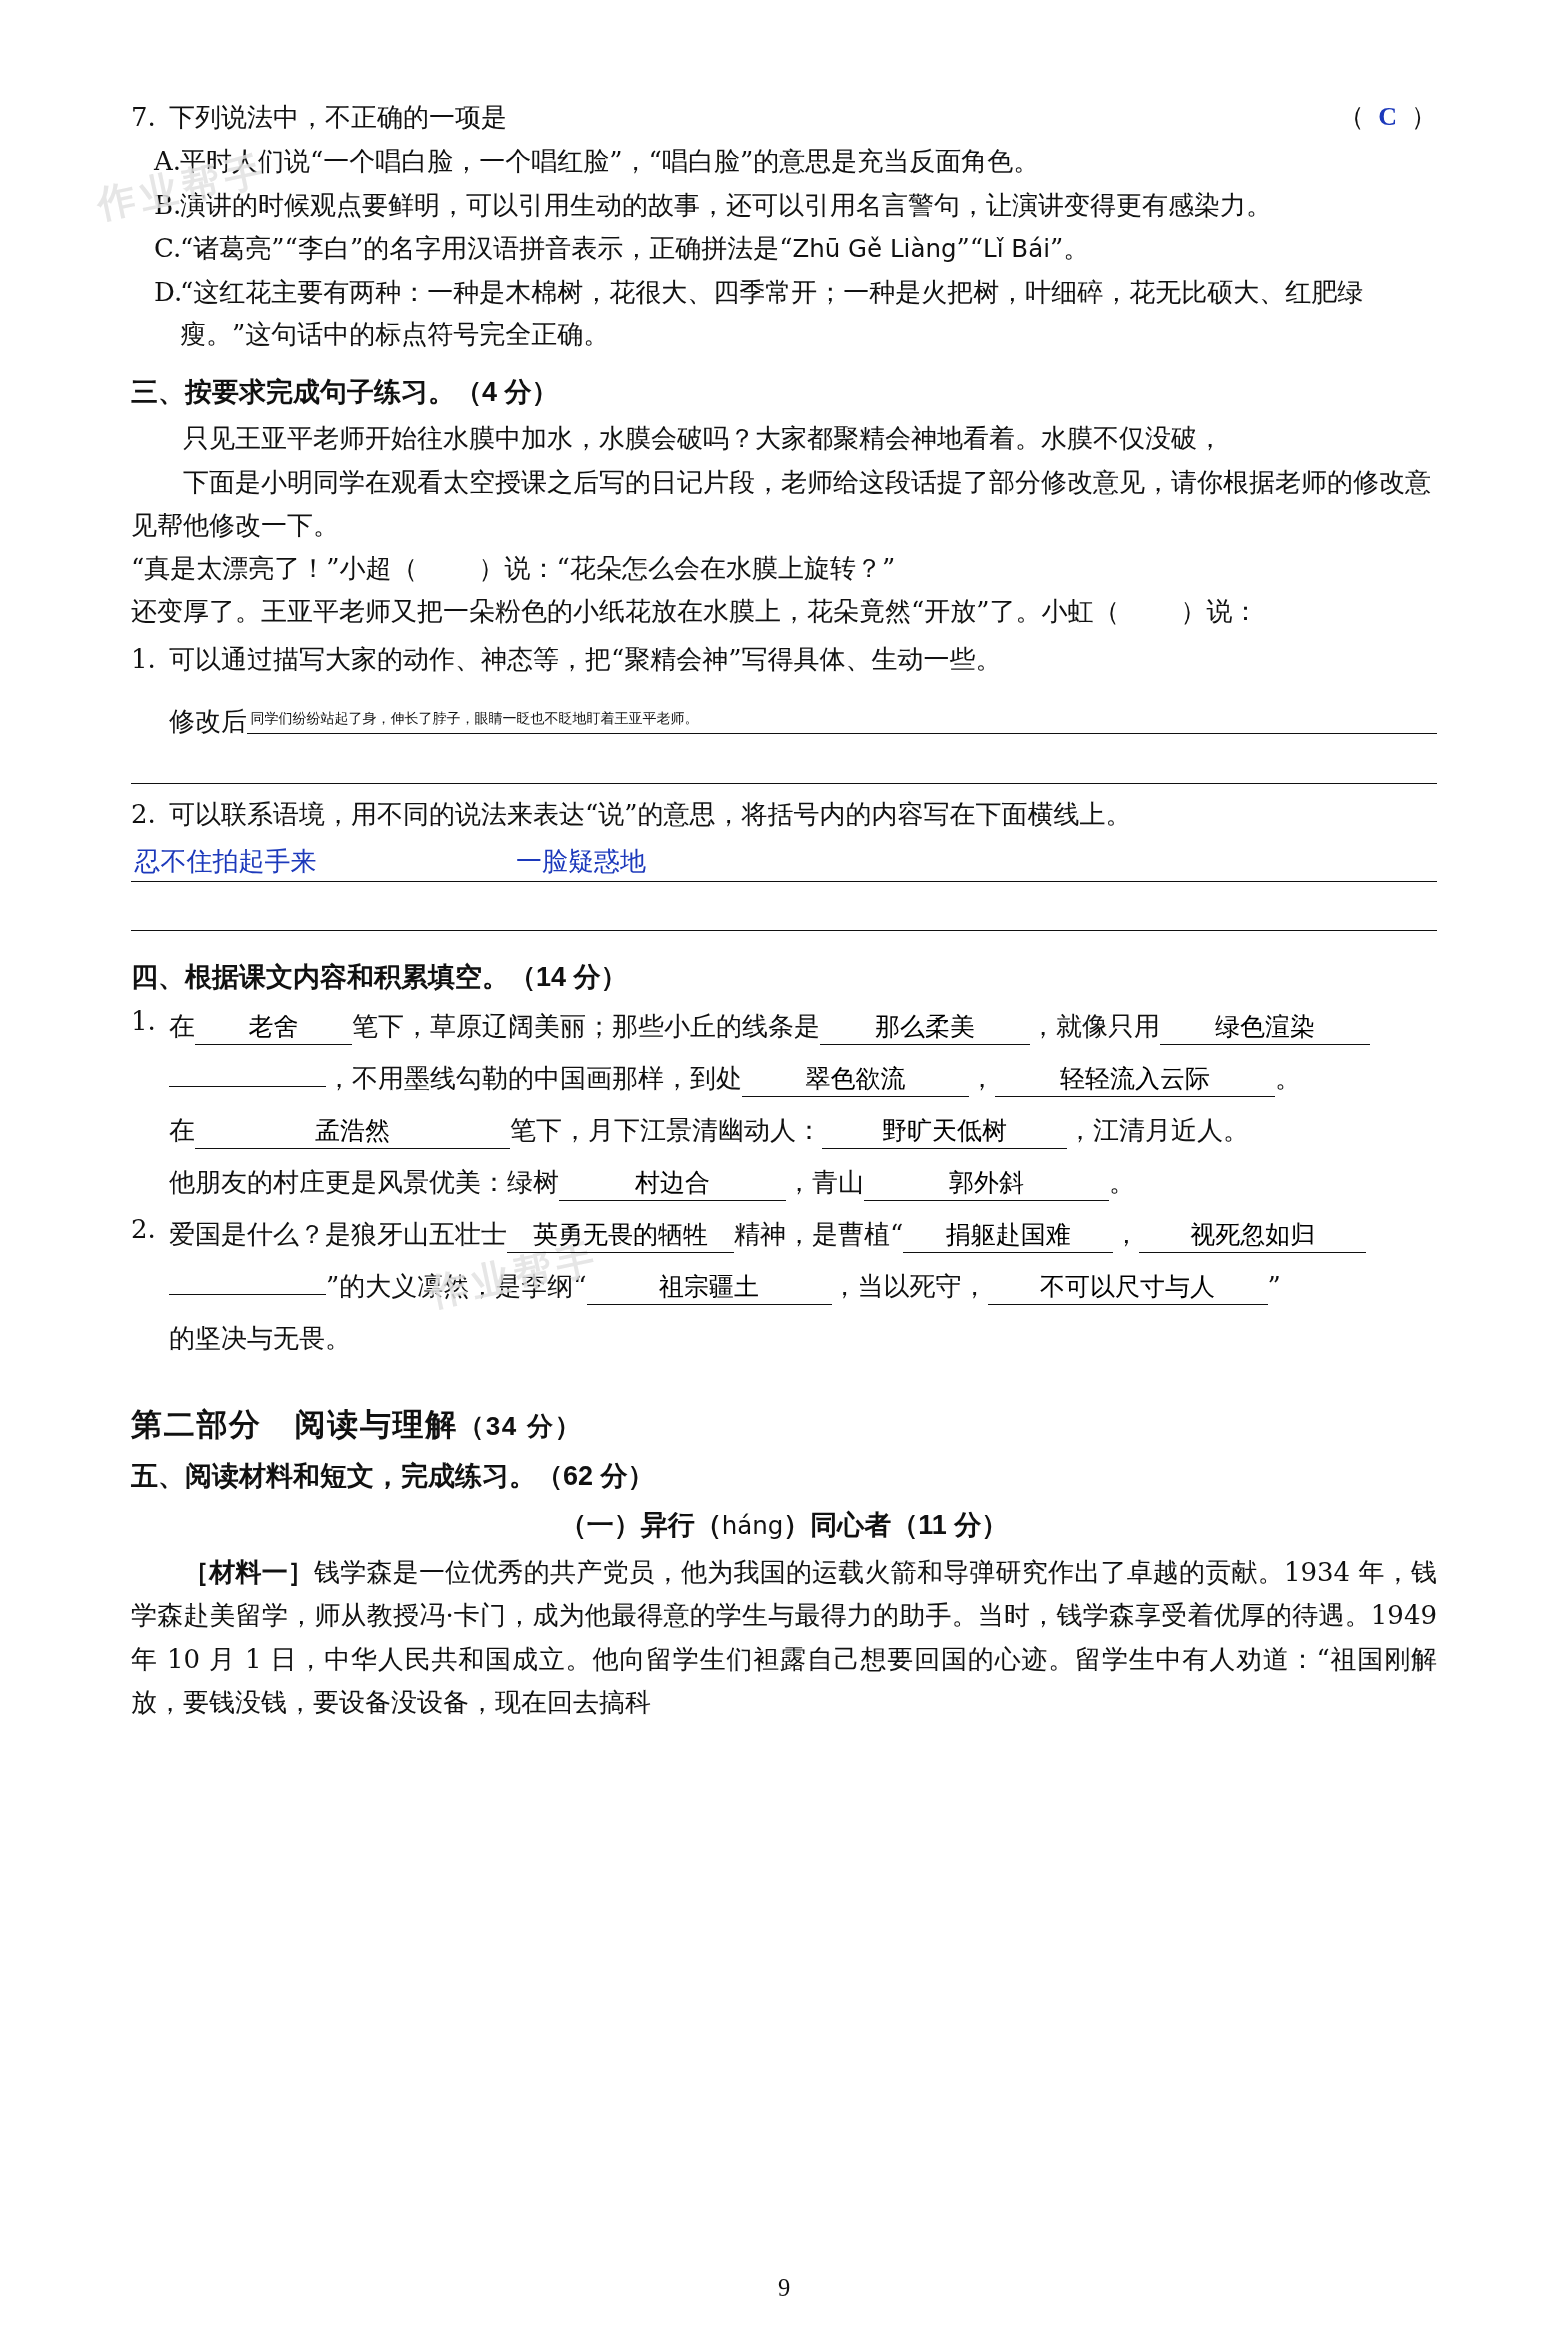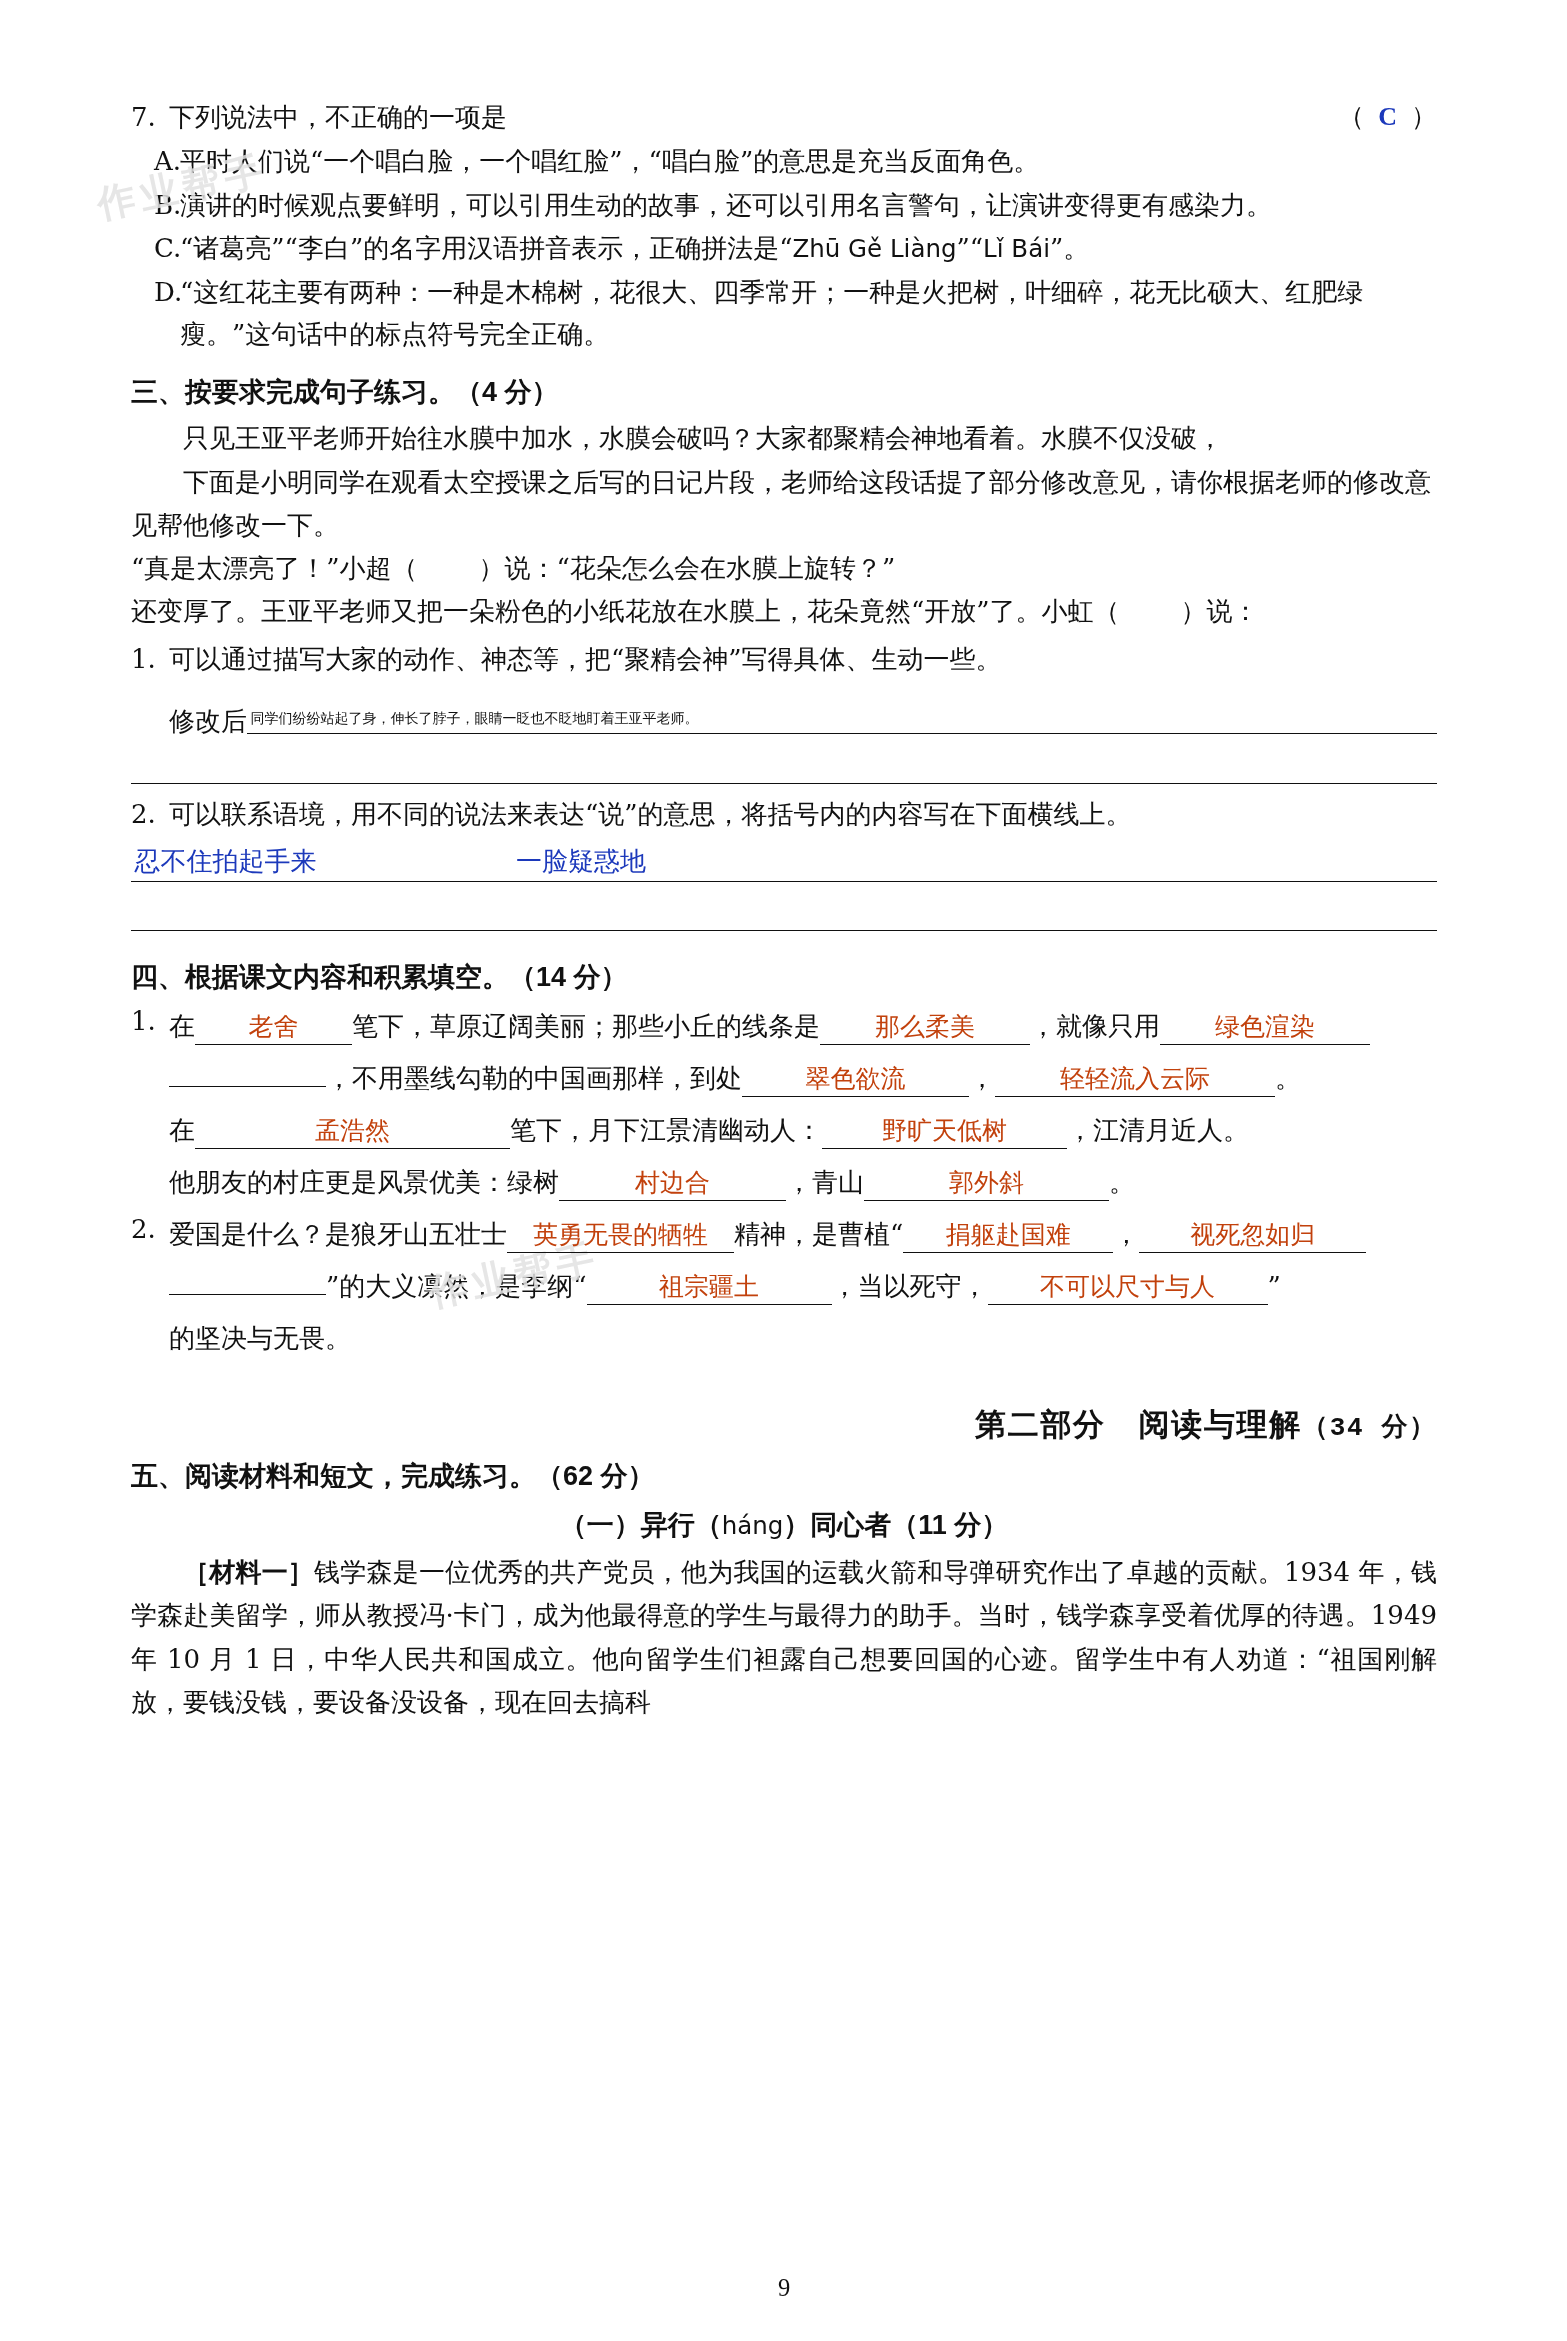--- a/index.html
+++ b/index.html
@@ -62,40 +62,40 @@
   .answer-line .txt {
     position:absolute; bottom:8.7px; left:0; color:#1c39bb; font-size:26px; white-space:nowrap;
   }
 
   
   .fill {
     display:inline-block;
     position:relative;
     border-bottom:1.4px solid #111;
     text-align:center;
-    color:#c2410c;
+    color:#000000;
     font-size:25px;
     line-height:1.35;
     vertical-align:baseline;
     padding:0 5.2px;
     box-sizing:border-box;
   }
   .fill.w180 { min-width:157px; }
   .fill.w240 { min-width:210px; }
   .fill.w260 { min-width:227px; }
   .fill.w280 { min-width:245px; }
   .fill.w320 { min-width:280px; }
   .fill.w360 { min-width:315px; }
   .fill.blank { color:transparent; }
 
   .line-wrap { font-size:26px; line-height:2.0; }
 
   .part-title {
-    text-align:right;
-    font-family:Liberation Mono, monospace;
+    text-align:left;
+    font-family:Liberation Sans, sans-serif;
     font-weight:bold;
     font-size:31px;
     margin:40px 0 12.2px 0;
     letter-spacing:1.7px;
   }
   .part-title .small { font-size:26px; }
 
   .sub-title {
     text-align:center;
     font-family:"Liberation Sans",sans-serif;

